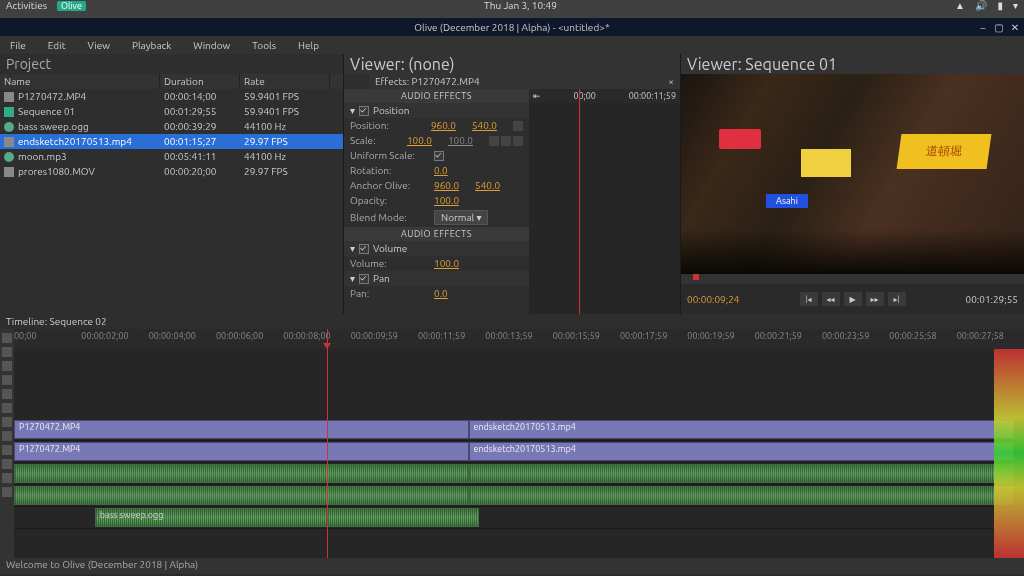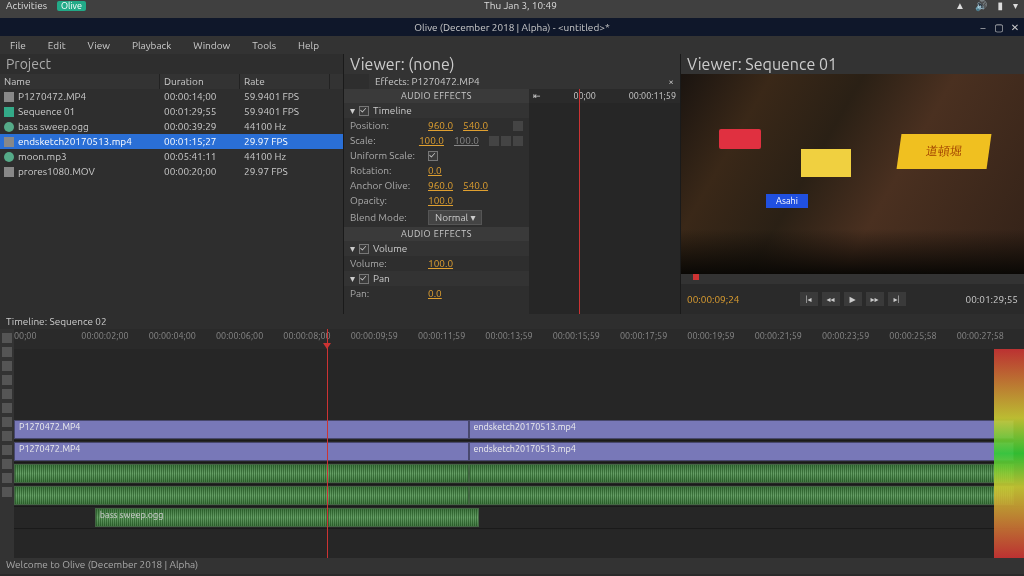--- a/index.html
+++ b/index.html
@@ -31,21 +31,21 @@
 .middle { flex: 1; background: #2e2e2e; border-left: 1px solid #1a1a1a; border-right: 1px solid #1a1a1a; display: flex; flex-direction: column; }
 .viewer-hdr { font-size: 16px; padding: 1px 6px; background: #333; display: flex; justify-content: space-between; }
 .effects-header { font-size: 10px; background: #333; padding: 2px 6px; display: flex; justify-content: space-between; margin-left: 25px; }
 .effects-body { display: flex; flex: 1; overflow: hidden; }
 .effects-left { width: 185px; overflow: auto; font-size: 10px; }
 .effects-right { flex: 1; background: #262626; position: relative; }
 .effects-right .ruler { height: 14px; background: #2a2a2a; display: flex; justify-content: space-between; padding: 0 4px; font-size: 9px; align-items: center; }
 .effects-right .playhead-mini { position: absolute; top: 0; bottom: 0; width: 1px; background: #c33; left: 50px; }
 .eff-section { background: #3a3a3a; padding: 2px 6px; text-align: center; font-size: 9px; letter-spacing: 0.5px; }
 .eff-group { background: #333; padding: 2px 6px; display: flex; align-items: center; gap: 4px; }
-.eff-row { display: flex; padding: 2px 6px; align-items: center; gap: 10px; }
+.eff-row { display: flex; padding: 2px 6px; align-items: center; gap: 16px; }
 .eff-row .lbl { width: 68px; color: #aaa; }
 .eff-row .val { color: #e0a030; text-decoration: underline; cursor: pointer; }
 .eff-row .val.dim { color: #888; }
 .eff-row .kf { margin-left: auto; display: flex; gap: 2px; }
 .eff-row .kf span { width: 10px; height: 10px; background: #444; display: inline-block; cursor: pointer; }
 .dropdown { background: #444; padding: 1px 6px; border: 1px solid #555; cursor: pointer; font-size: 10px; }
 .viewer { width: 343px; background: #1a1a1a; display: flex; flex-direction: column; }
 .viewer-content { flex: 1; position: relative; background: linear-gradient(120deg, #1a1410 0%, #3a2818 20%, #2a2015 40%, #4a3020 60%, #332218 100%); overflow: hidden; }
 .viewer-content .sign1 { position: absolute; top: 55px; left: 38px; width: 42px; height: 20px; background: #e03040; border-radius: 2px; }
 .viewer-content .sign2 { position: absolute; top: 75px; left: 120px; width: 50px; height: 28px; background: #f0d040; }
@@ -187,21 +187,21 @@
     <div class="effects-header">
       <span>Effects: P1270472.MP4</span>
       <span>×</span>
     </div>
     <div class="effects-body">
       <div class="effects-left">
         <div class="eff-section">AUDIO EFFECTS</div>
         <div class="eff-group">
           <span>▾</span>
           <span class="chk on"></span>
-          <span>Timeline</span>
+          <span>Position</span>
         </div>
         <div class="eff-row">
             <span class="lbl">Position:</span>
             <span class="val">960.0</span>
             <span class="val">540.0</span>
             <span class="kf">
               <span></span>
             </span>
           </div>
         <div class="eff-row">

